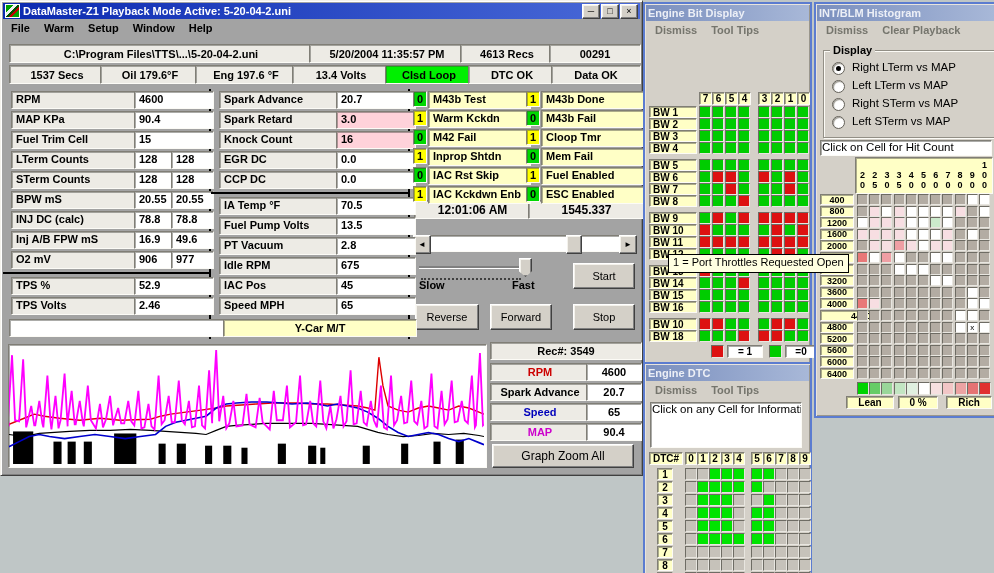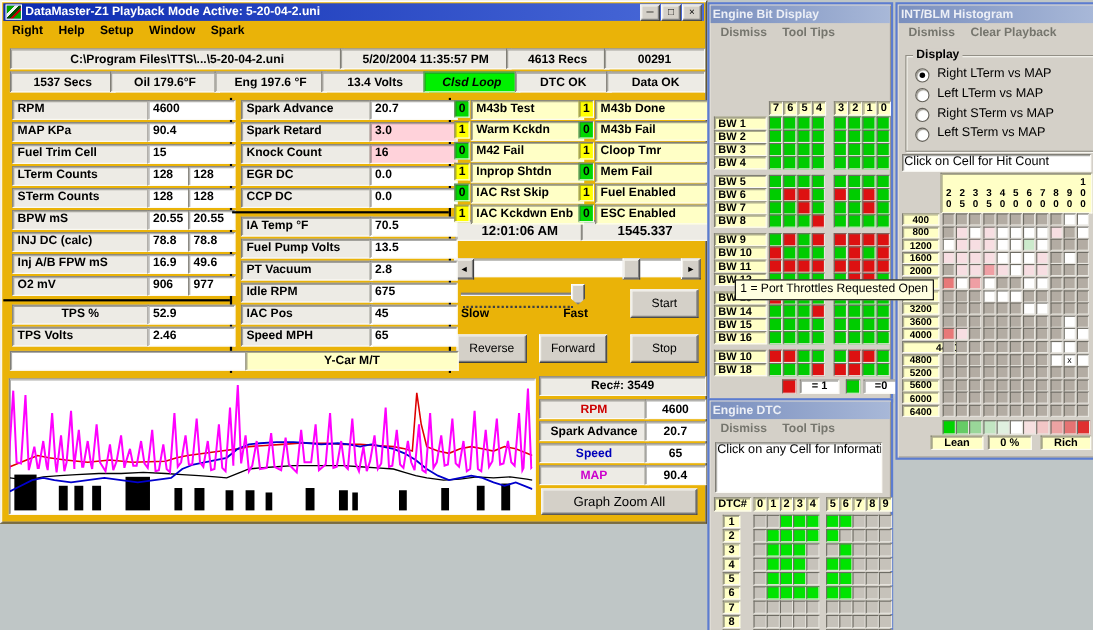--- a/index.html
+++ b/index.html
@@ -1,18 +1,18 @@
 <!DOCTYPE html>
 <html><head>
 <meta charset="utf-8">
 <style>
   html,body{margin:0;padding:0;}
   #desktop{position:relative;width:994px;height:573px;background:#BFC6C6;overflow:hidden;
     font:bold 11px "Liberation Sans",sans-serif;color:#000;}
-  .win{position:absolute;background:#eab308;border:1px solid;border-color:#F4F2EC #404040 #404040 #F4F2EC;
+  .win{position:absolute;background:#a3a3a3;border:1px solid;border-color:#F4F2EC #404040 #404040 #F4F2EC;
     box-shadow:inset 1px 1px 0 #fff, inset -1px -1px 0 #808080;}
   .childwin{position:absolute;background:#D4D0C8;border:2px solid #5B7CD0;
     box-shadow:inset 1px 1px 0 #E8E4DC, inset -1px -1px 0 #9A968C;}
   .titlebar{position:absolute;left:2px;right:2px;top:2px;height:16px;display:flex;align-items:center;
     padding:0 2px;background:linear-gradient(90deg,#0B2AB0,#4A6AD8);color:#fff;font-size:11px;white-space:nowrap;overflow:hidden;}
   .ctitle{background:linear-gradient(90deg,#7A8FBE,#A8B8D8);color:#ECEFF6;}
   .menubar{position:absolute;left:3px;top:19px;height:16px;display:flex;align-items:center;}
   .menuitem{padding:0 7px;font-weight:bold;}
   .graymenu .menuitem{color:#75756D;}
   .sunken{border:1px solid;border-color:#807E76 #FCFBF6 #FCFBF6 #807E76;box-shadow:inset 1px 1px 0 rgba(70,70,64,.45);
@@ -53,37 +53,37 @@
   <div class="win" id="main-win" style="left:0;top:0;width:641px;height:474px;">
     <div class="titlebar">
       <span style="display:inline-block;width:13px;height:12px;margin-right:3px;border:1px solid #fff;
         background:linear-gradient(135deg,#00A000 30%,#F0F0F0 30%,#F0F0F0 45%,#005000 45%,#005000 60%,#C00000 60%,#C00000 72%,#00A000 72%);"></span>
       <span style="flex:1;">DataMaster-Z1  Playback Mode Active: 5-20-04-2.uni</span>
       <span class="btn winbtn">─</span>
       <span class="btn winbtn">□</span>
       <span class="btn winbtn">×</span>
     </div>
     <div class="menubar">
-      <span class="menuitem">Right</span>
-      <span class="menuitem">Help</span>
+      <span class="menuitem">File</span>
+      <span class="menuitem">Warm</span>
       <span class="menuitem">Setup</span>
       <span class="menuitem">Window</span>
-      <span class="menuitem">Spark</span>
+      <span class="menuitem">Help</span>
     </div>
 
     <div class="sunken labelbox fieldtext ctr" style="left:8px;top:43px;width:294px;height:15px;">C:\Program Files\TTS\...\5-20-04-2.uni</div>
     <div class="sunken labelbox fieldtext ctr" style="left:308px;top:43px;width:146px;height:15px;">5/20/2004  11:35:57 PM</div>
     <div class="sunken labelbox fieldtext ctr" style="left:459px;top:43px;width:84px;height:15px;">4613 Recs</div>
     <div class="sunken labelbox fieldtext ctr" style="left:548px;top:43px;width:82px;height:15px;">00291</div>
 
     <div class="sunken labelbox fieldtext ctr" style="left:8px;top:64px;width:86px;height:15px;">1537 Secs</div>
     <div class="sunken labelbox fieldtext ctr" style="left:99px;top:64px;width:90px;height:15px;">Oil  179.6°F</div>
     <div class="sunken labelbox fieldtext ctr" style="left:194px;top:64px;width:92px;height:15px;">Eng  197.6 °F</div>
     <div class="sunken labelbox fieldtext ctr" style="left:291px;top:64px;width:88px;height:15px;">13.4 Volts</div>
-    <div class="sunken greenbox fieldtext ctr" style="left:384px;top:64px;width:78px;height:15px;font-style:italic;">Clsd Loop</div>
+    <div class="sunken greenbox fieldtext ctr" style="left:384px;top:64px;width:78px;height:15px;">Clsd Loop</div>
     <div class="sunken labelbox fieldtext ctr" style="left:467px;top:64px;width:78px;height:15px;">DTC OK</div>
     <div class="sunken labelbox fieldtext ctr" style="left:550px;top:64px;width:80px;height:15px;">Data OK</div>
 
     <div class="vline" style="left:208px;top:88px;height:250px;"></div>
     <div class="vline" style="left:407px;top:88px;height:250px;"></div>
 
     <div id="col1"></div>
     <div id="col2"></div>
     <div id="bits-left"></div>
     <div id="bits-right"></div>
@@ -161,21 +161,21 @@
       <div class="sunken labelbox fieldtext" style="left: 10px; top: 210px; width: 114px; height: 14px;">INJ DC (calc)</div>
       <div class="sunken fieldtext valuebox" style="left: 133px; top: 210px; width: 33px; height: 14px;">78.8</div>
       <div class="sunken fieldtext valuebox" style="left: 170px; top: 210px; width: 33px; height: 14px;">78.8</div>
       <div class="sunken labelbox fieldtext" style="left: 10px; top: 230px; width: 114px; height: 14px;">Inj A/B FPW mS</div>
       <div class="sunken fieldtext valuebox" style="left: 133px; top: 230px; width: 33px; height: 14px;">16.9</div>
       <div class="sunken fieldtext valuebox" style="left: 170px; top: 230px; width: 33px; height: 14px;">49.6</div>
       <div class="sunken labelbox fieldtext" style="left: 10px; top: 250px; width: 114px; height: 14px;">O2 mV</div>
       <div class="sunken fieldtext valuebox" style="left: 133px; top: 250px; width: 33px; height: 14px;">906</div>
       <div class="sunken fieldtext valuebox" style="left: 170px; top: 250px; width: 33px; height: 14px;">977</div>
       <div class="hline" style="left: 2px; top: 271px; width: 206px;"></div>
-      <div class="sunken labelbox fieldtext" style="left: 10px; top: 276px; width: 114px; height: 14px; text-align: center;">TPS %</div>
+      <div class="sunken labelbox fieldtext" style="left: 10px; top: 276px; width: 114px; height: 14px;">TPS %</div>
       <div class="sunken fieldtext valuebox" style="left: 133px; top: 276px; width: 70px; height: 14px;">52.9</div>
       <div class="sunken labelbox fieldtext" style="left: 10px; top: 296px; width: 114px; height: 14px;">TPS Volts</div>
       <div class="sunken fieldtext valuebox" style="left: 133px; top: 296px; width: 70px; height: 14px;">2.46</div>
       <div class="sunken labelbox fieldtext" style="left: 218px; top: 90px; width: 110px; height: 14px;">Spark Advance</div>
       <div class="sunken fieldtext valuebox" style="left: 335px; top: 90px; width: 70px; height: 14px;">20.7</div>
       <div class="sunken labelbox fieldtext" style="left: 218px; top: 110px; width: 110px; height: 14px;">Spark Retard</div>
       <div class="sunken fieldtext pinkbox" style="left: 335px; top: 110px; width: 70px; height: 14px;">3.0</div>
       <div class="sunken labelbox fieldtext" style="left: 218px; top: 130px; width: 110px; height: 14px;">Knock Count</div>
       <div class="sunken fieldtext pinkbox" style="left: 335px; top: 130px; width: 70px; height: 14px;">16</div>
       <div class="sunken labelbox fieldtext" style="left: 218px; top: 150px; width: 110px; height: 14px;">EGR DC</div>

